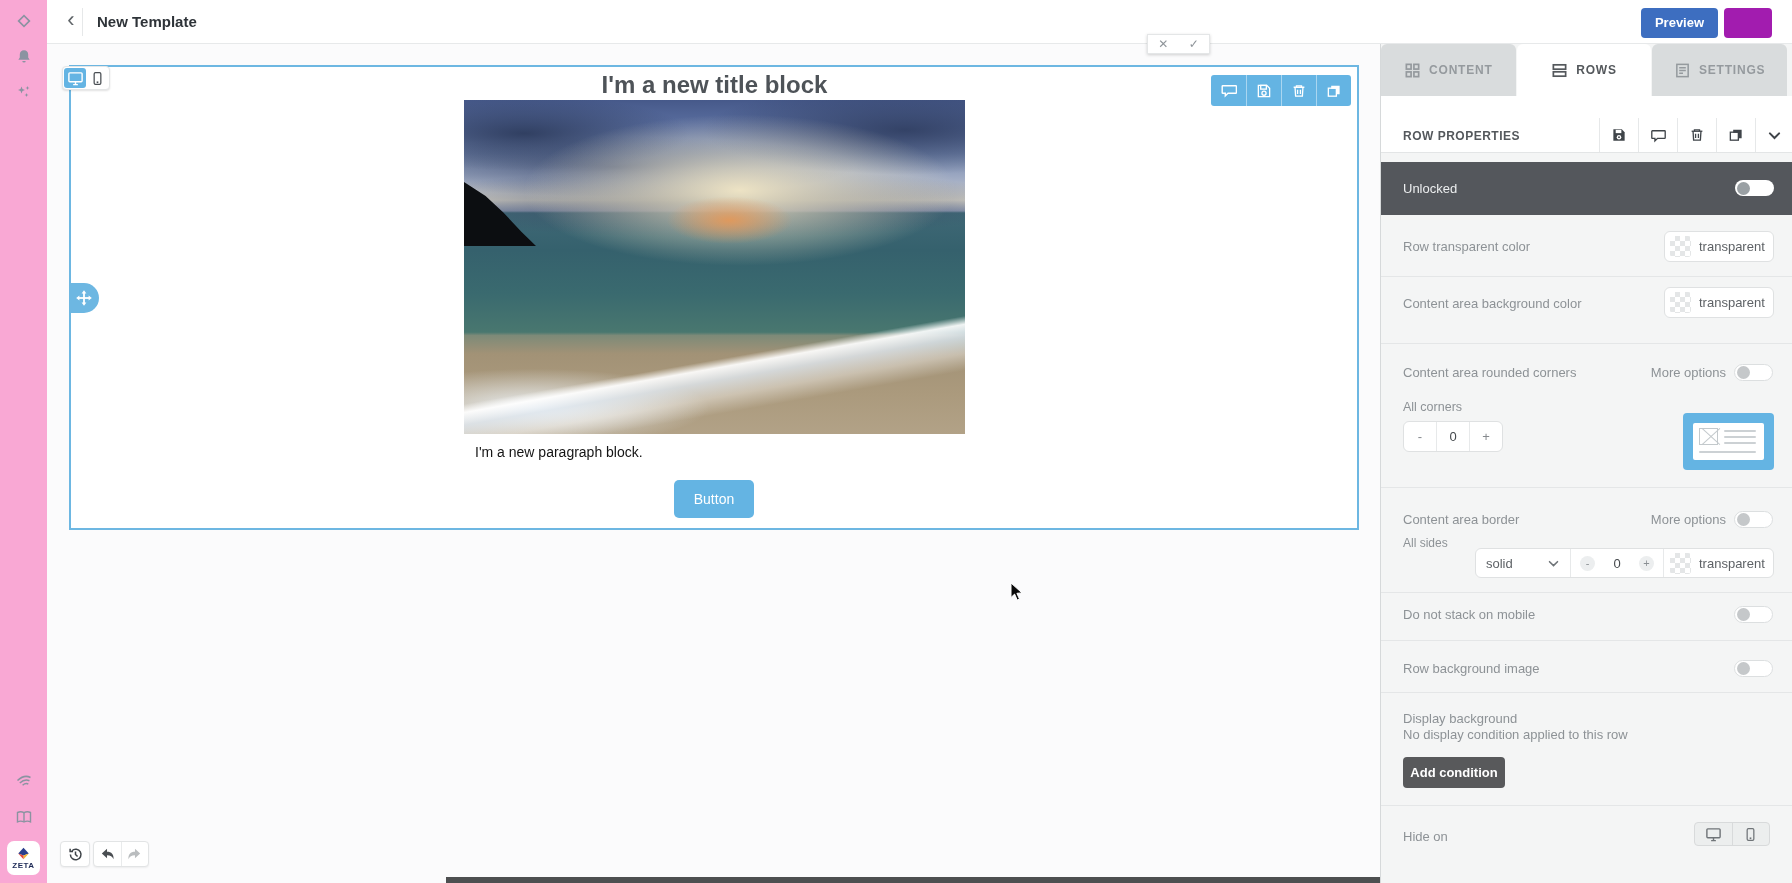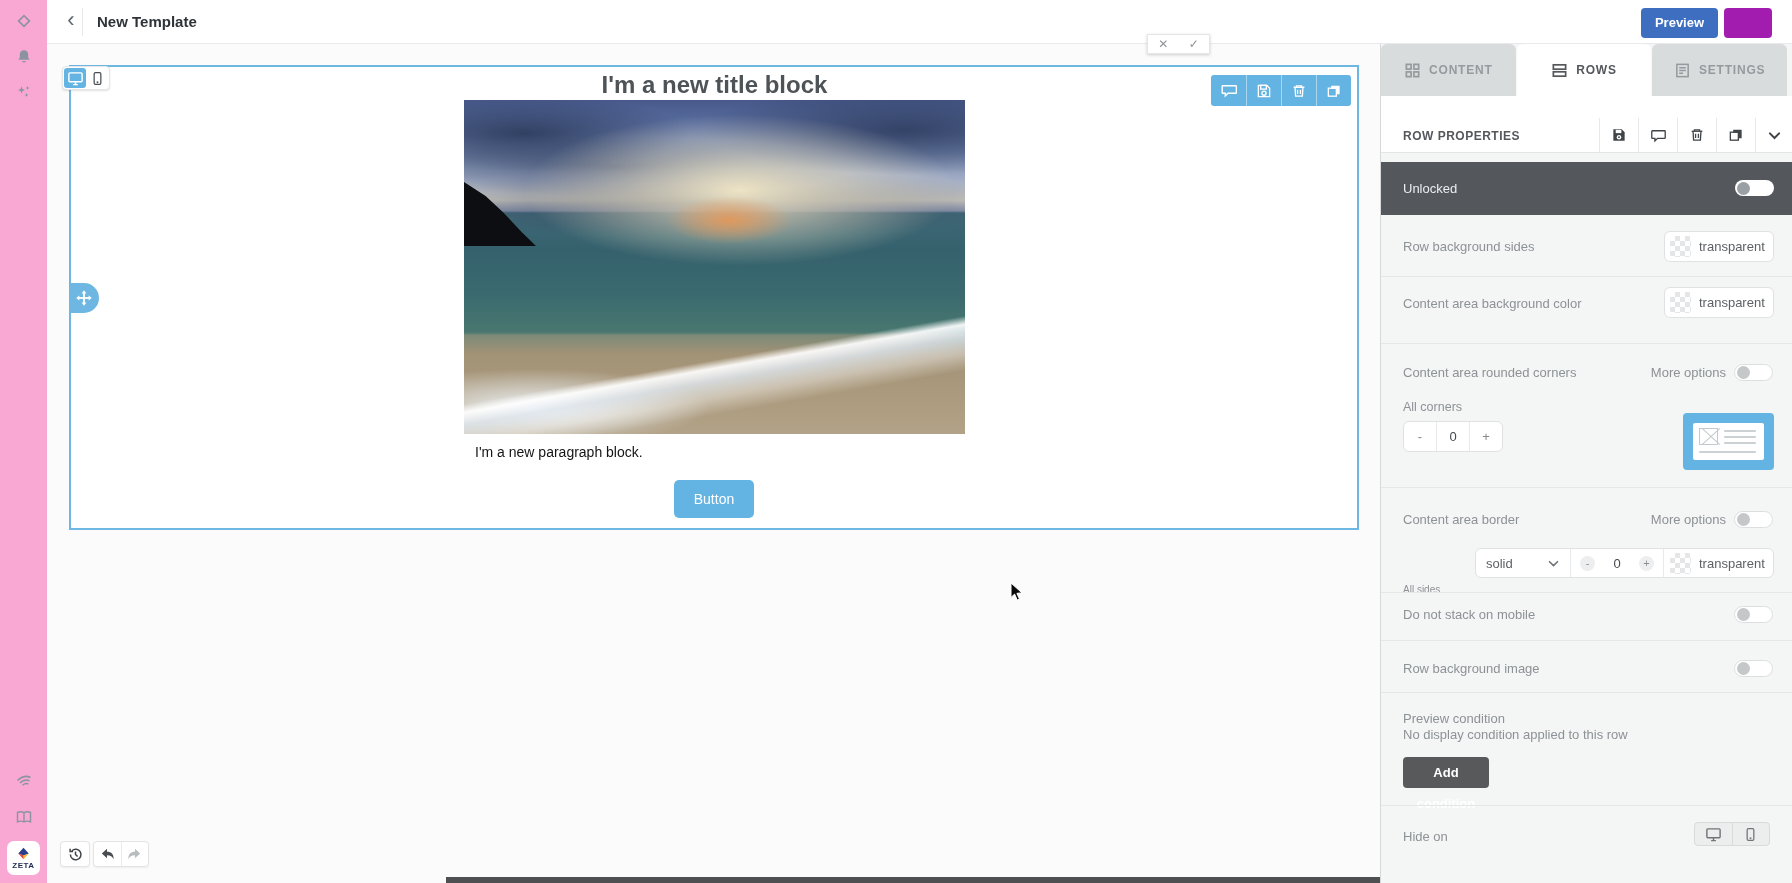--- a/index.html
+++ b/index.html
@@ -120,21 +120,21 @@
   .thumb .ln { position:absolute; height:2px; background:#ccd1d4; border-radius:1px; }
 
   .bgroup { position:absolute; left:94px; top:548px; width:299px; height:30px; background:#fff; border:1px solid #dfe1e2; border-radius:6px; display:flex; }
   .bgroup .bsel { width:94px; display:flex; align-items:center; justify-content:space-between; padding:0 10px; font-size:13px; color:#5e6266; cursor:pointer; }
   .bgroup .bstep { width:93px; border-left:1px solid #e7e9ea; display:flex; align-items:center; justify-content:space-around; }
   .bgroup .mini { width:15px; height:15px; border-radius:50%; background:#eceeef; color:#8a8f93; font-size:11px; line-height:15px; text-align:center; cursor:pointer; }
   .bgroup .bval { font-size:13px; color:#44484c; }
   .bgroup .bchip { flex:1; border-left:1px solid #e7e9ea; display:flex; align-items:center; gap:8px; padding-left:6px; cursor:pointer; }
   .bgroup .bchip .ctxt { font-size:13px; color:#5e6266; }
 
-  .add-btn { position:absolute; left:22px; top:757px; width:86px; height:31px; background:#58595b; border-radius:4px;
+  .add-btn { position:absolute; left:22px; top:757px; width:102px; height:31px; background:#58595b; border-radius:4px;
              color:#fff; font-size:13px; font-weight:bold; text-align:center; line-height:31px; cursor:pointer; }
 
   .seg { position:absolute; left:313px; top:822px; width:76px; height:24px; background:#eceeee; border:1px solid #d8dadb; border-radius:4px; display:flex; }
   .seg .cell { flex:1; display:flex; align-items:center; justify-content:center; color:#6f7478; cursor:pointer; }
   .seg .cell + .cell { border-left:1px solid #d8dadb; }
 </style>
 </head>
 <body>
 
 <div id="app">
@@ -355,21 +355,21 @@
       </div>
     </div>
 
     <div class="dark-bar">
       <span class="lbl">Unlocked</span>
       <div class="toggle dark-track" style="left:354px;top:18px;position:absolute">
           <div class="knob"></div>
         </div>
     </div>
 
-    <span class="plabel" style="top:239px">Row background sides</span>
+    <span class="plabel" style="top:239px">Row transparent color</span>
     <div class="chip" style="top:231px">
       <span class="swatch"></span>
       <span class="ctxt">transparent</span>
     </div>
     <div class="sep" style="top:276px"></div>
 
     <span class="plabel" style="top:296px">Content area background color</span>
     <div class="chip" style="top:287px">
       <span class="swatch"></span>
       <span class="ctxt">transparent</span>
@@ -399,21 +399,21 @@
       </div>
     </div>
     <div class="sep" style="top:487px"></div>
 
     <span class="plabel" style="top:512px">Content area border</span>
     <span class="more-lbl" style="top:512px">More options</span>
     <div class="toggle" style="top:511px">
         <div class="knob"></div>
       </div>
 
-    <span class="plabel" style="top:584px;font-size:10px">All sides</span>
+    <span class="plabel" style="top:536px;font-size:12px">All sides</span>
     <div class="bgroup">
       <div class="bsel">
         <span>solid</span>
         <svg width="13" height="13" viewBox="0 0 18 18" fill="none" stroke="#6f7478" stroke-width="2.2" stroke-linecap="round">
             <path d="M3.5 6.5 9 12l5.5-5.5"></path>
           </svg>
       </div>
       <div class="bstep">
         <span class="mini">-</span>
         <span class="bval">0</span>
@@ -431,21 +431,21 @@
         <div class="knob"></div>
       </div>
     <div class="sep" style="top:640px"></div>
 
     <span class="plabel" style="top:661px">Row background image</span>
     <div class="toggle" style="top:660px">
         <div class="knob"></div>
       </div>
     <div class="sep" style="top:692px"></div>
 
-    <span class="plabel" style="top:711px">Preview condition</span>
+    <span class="plabel" style="top:711px">Display background</span>
     <span class="psub" style="top:727px">No display condition applied to this row</span>
     <div class="add-btn">Add condition</div>
     <div class="sep" style="top:805px"></div>
 
     <span class="plabel" style="top:829px">Hide on</span>
     <div class="seg">
       <div class="cell">
         <svg width="17" height="17" viewBox="0 0 18 18" fill="none" stroke="currentColor" stroke-width="1.5">
             <rect x="2" y="3" width="14" height="9.5" rx="1"></rect>
             <path d="M6.5 15.5h5M9 12.5v3"></path>

